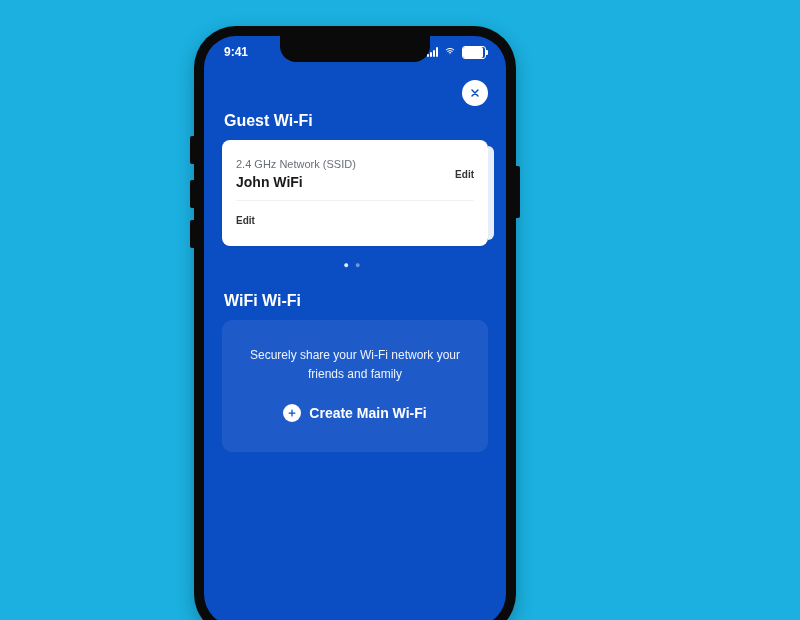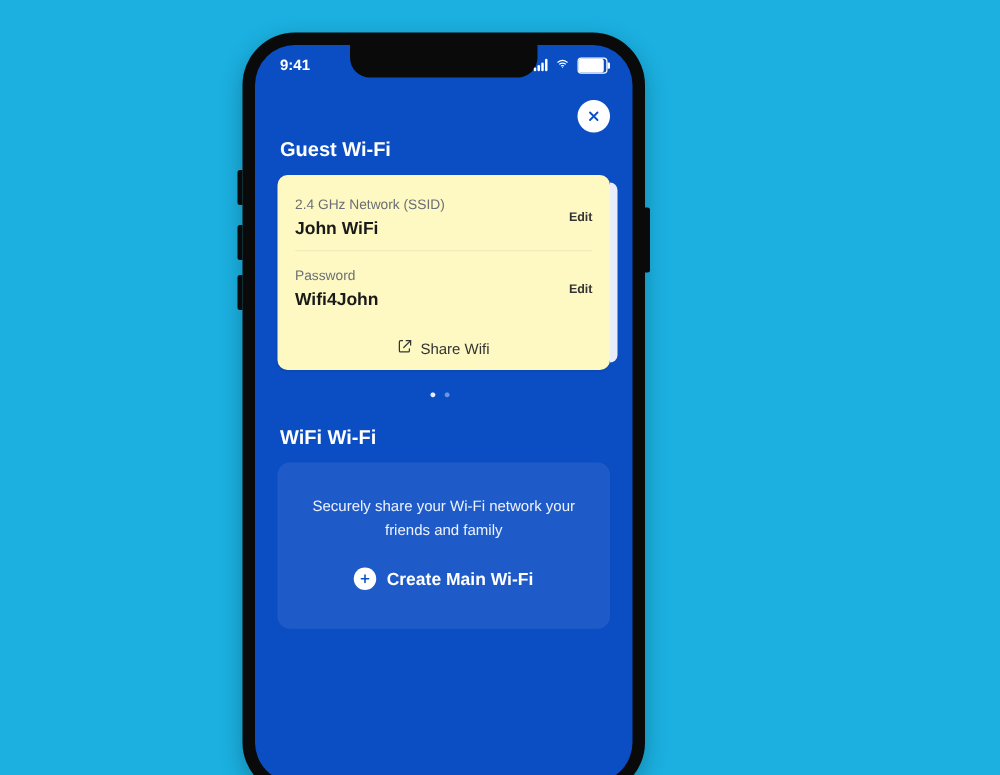--- a/index.html
+++ b/index.html
@@ -127,21 +127,21 @@
   }
   .close-btn svg{width:12px;height:12px;}
 
   .section-title {
     font-size:16px; font-weight:600; margin:4px 0 10px 2px;
   }
 
   
   .card-wrap { position:relative; }
   .card {
-    background:#fef9c3; color:#222; border-radius:8px;
+    background:#ffffff; color:#222; border-radius:8px;
     padding: 12px 14px 10px;
     box-shadow: 0 1px 2px rgba(0,0,0,.08);
   }
   .peek {
     position:absolute; right:-6px; top:6px; bottom:6px; width:6px;
     background:#fff; border-radius:0 6px 6px 0; opacity:.9;
   }
   .row {
     display:flex; justify-content:space-between; align-items:center;
     padding: 6px 0 10px;
@@ -232,37 +232,23 @@
 
             <div class="row">
               <div>
                 <div class="field-label">2.4 GHz Network (SSID)</div>
                 <div class="field-value">John WiFi</div>
               </div>
               <span class="edit-link">Edit</span>
             </div>
 
             <div class="row">
-              <div>
-                <div class="field-label">Password</div>
-                <div class="field-value">Wifi4John</div>
-              </div>
               <span class="edit-link">Edit</span>
             </div>
 
-            <div class="share-row">
-              <span>
-                <svg viewBox="0 0 24 24" fill="none" stroke="#333" stroke-width="2" stroke-linecap="round" stroke-linejoin="round">
-                  <path d="M8 3h-3a2 2 0 0 0-2 2v14a2 2 0 0 0 2 2h12a2 2 0 0 0 2-2v-3"></path>
-                  <path d="M14 3h7v7"></path>
-                    <path d="M10 14 L21 3"></path>
-                </svg>
-              </span>
-              <span>Share Wifi</span>
-            </div>
 
           </div>
           <div class="peek"></div>
         </div>
 
         <div class="pager">
           <span>●</span><span class="dim">●</span>
         </div>
 
         <div class="section-title">WiFi Wi-Fi</div>

